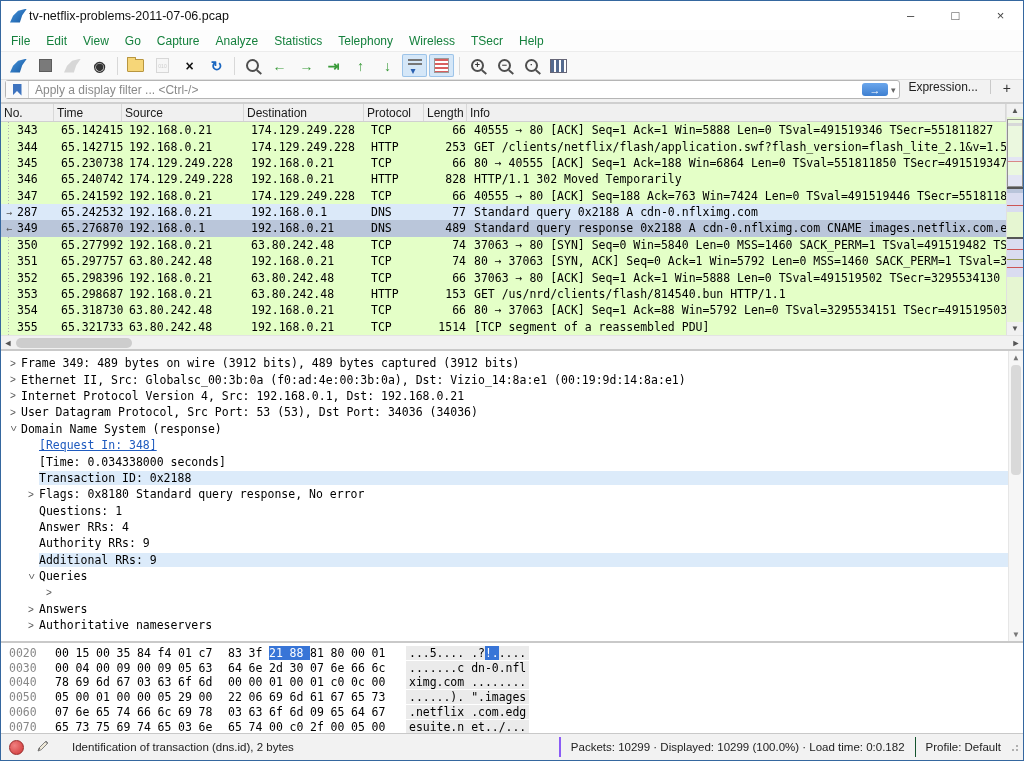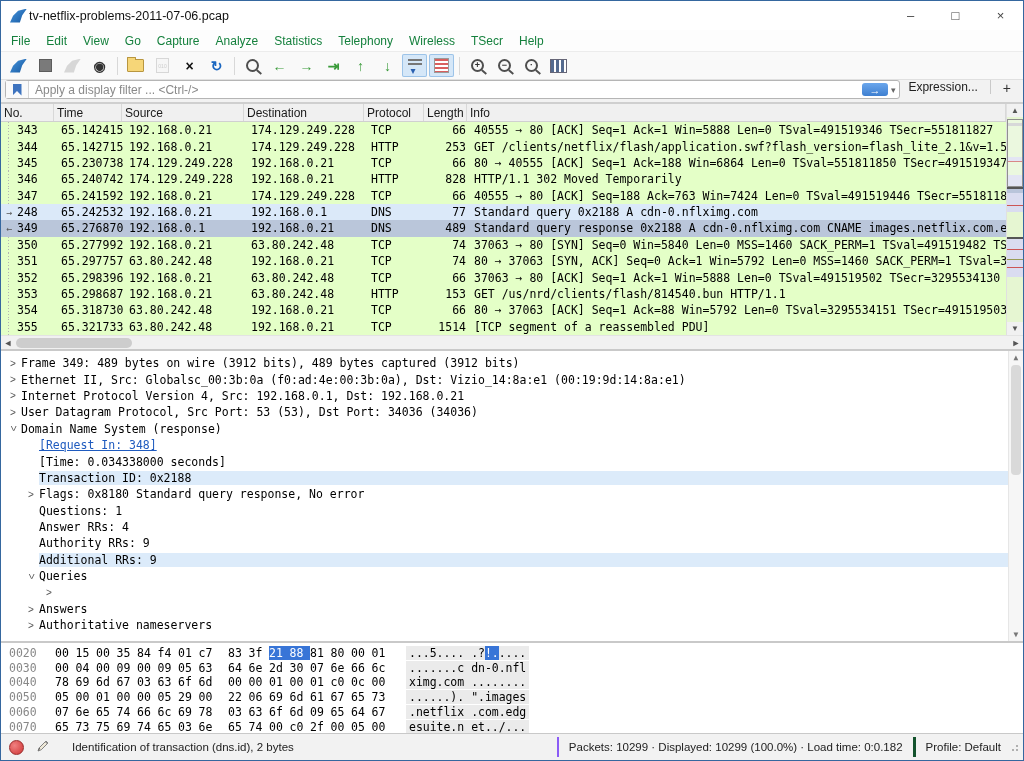--- a/index.html
+++ b/index.html
@@ -125,21 +125,21 @@
   .abyte{display:inline-block;width:6.9px;text-align:center;color:#000}
   .abyte.grp{margin-left:7px}
   
   .statusbar{height:26px;border-top:1px solid #c9c9c9;background:#f2f2f2;display:flex;align-items:center;
              font-size:11.5px;color:#222;flex:0 0 auto;margin-top:auto}
   .expert-dot{width:13px;height:13px;border-radius:50%;background:radial-gradient(circle at 35% 35%,#f08080,#cf3535);
              border:1px solid #9a2a2a;margin-left:8px;flex:0 0 auto}
   .pencil{margin-left:12px;flex:0 0 auto}
   .sb-field{margin-left:22px;flex:1;overflow:hidden;white-space:nowrap}
   .sb-right{border-left:2px solid #8b5cf6;padding:4px 10px;white-space:nowrap}
-  .sb-profile{border-left:3px solid #14532d;padding:4px 10px;white-space:nowrap}
+  .sb-profile{border-left:1px solid #14532d;padding:4px 10px;white-space:nowrap}
   .grip{width:10px;height:10px;margin-right:2px;flex:0 0 auto;
         background:radial-gradient(circle at 2px 8px,#b0b0b0 1px,transparent 1.5px),
                    radial-gradient(circle at 6px 8px,#b0b0b0 1px,transparent 1.5px),
                    radial-gradient(circle at 6px 4px,#b0b0b0 1px,transparent 1.5px)}
 </style>
 </head>
 <body>
 
 <div class="titlebar">
   <span class="fin"></span>
@@ -301,21 +301,21 @@
         <span class="c-no">347</span>
         <span class="c-time">65.241592</span>
         <span class="c-src">192.168.0.21</span>
         <span class="c-dst">174.129.249.228</span>
         <span class="c-proto">TCP</span>
         <span class="c-len">66</span>
         <span class="c-info">40555 → 80 [ACK] Seq=188 Ack=763 Win=7424 Len=0 TSval=491519446 TSecr=551811852</span>
       </div>
       <div class="prow blue">
         <span class="gutter">→</span>
-        <span class="c-no">248</span>
+        <span class="c-no">287</span>
         <span class="c-time">65.242532</span>
         <span class="c-src">192.168.0.21</span>
         <span class="c-dst">192.168.0.1</span>
         <span class="c-proto">DNS</span>
         <span class="c-len">77</span>
         <span class="c-info">Standard query 0x2188 A cdn-0.nflximg.com</span>
       </div>
       <div class="prow selected">
         <span class="gutter">←</span>
         <span class="c-no">349</span>

